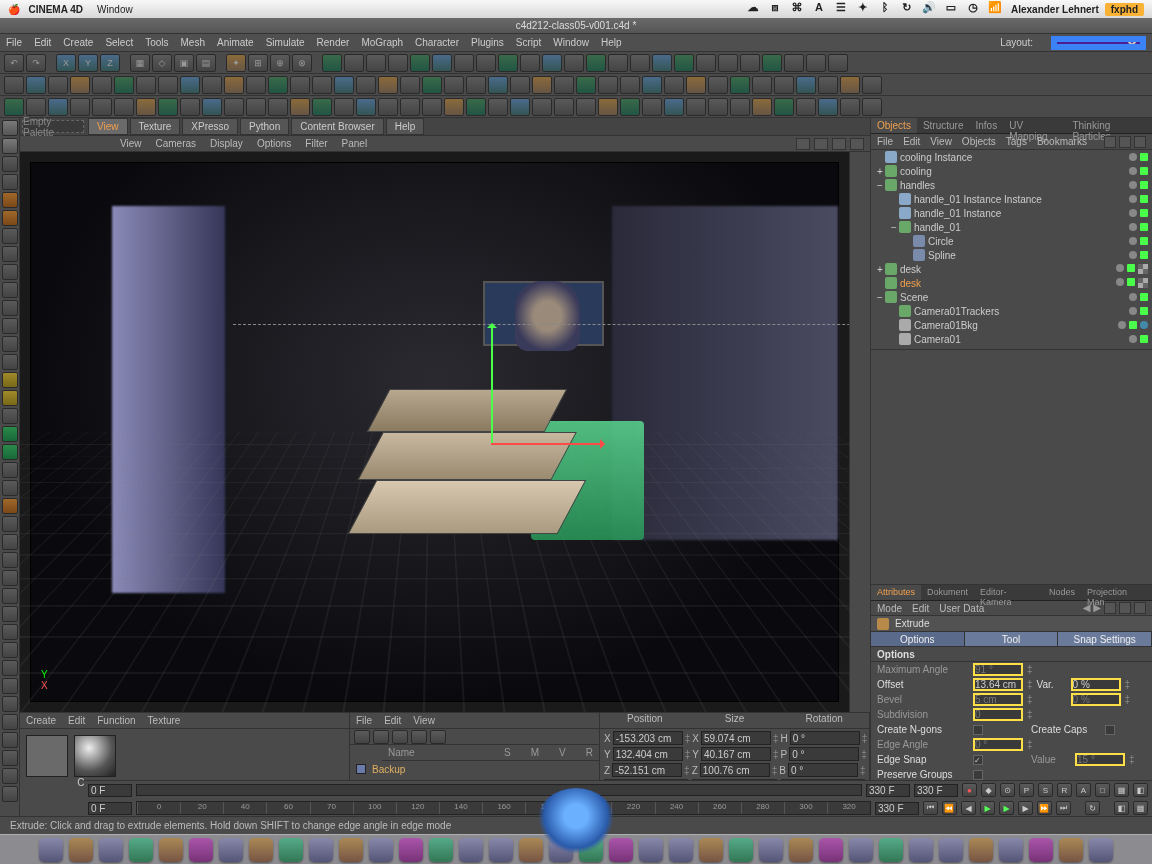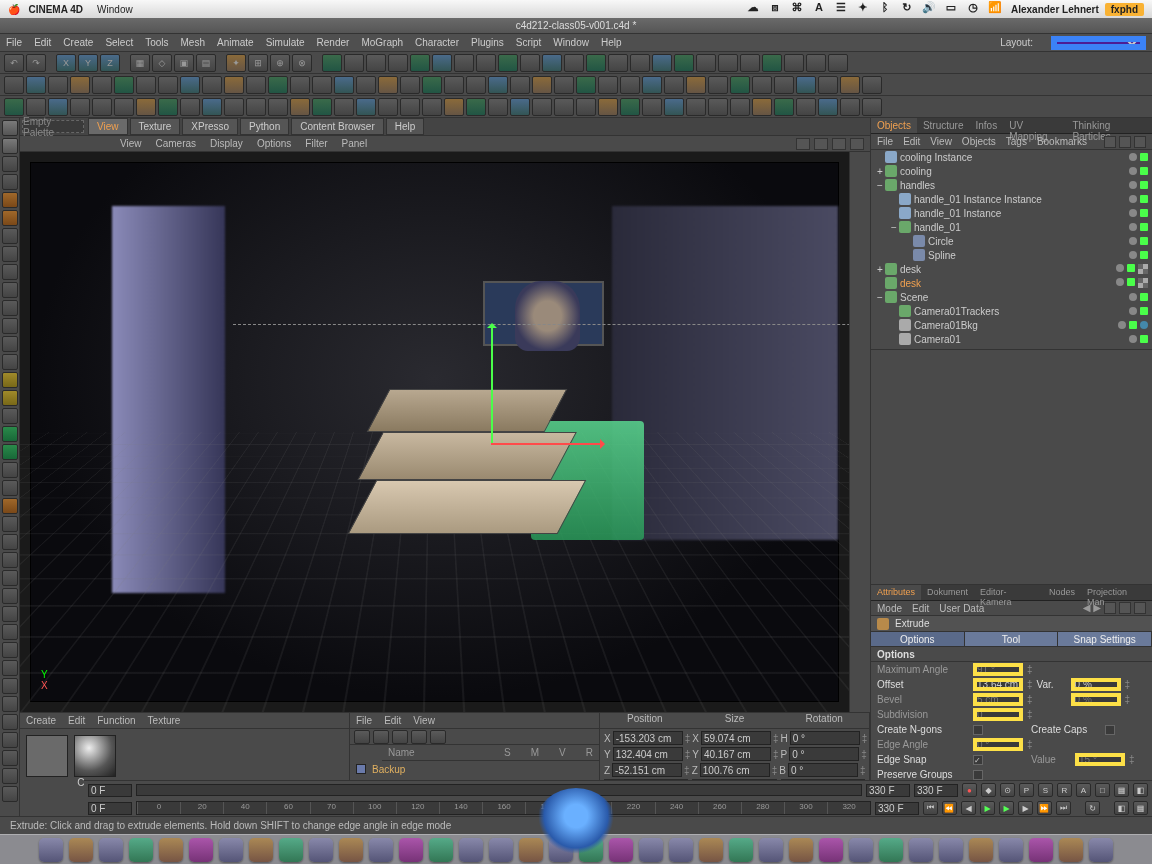--- a/index.html
+++ b/index.html
@@ -135,21 +135,21 @@
 .am-head { height: 16px; display: flex; align-items: center; padding: 0 6px; color: #ddd; background: #525252; border-bottom: 1px solid #333; gap: 6px; }
 .am-head .ico { width: 12px; height: 12px; background: #b88a4a; border-radius: 2px; }
 .am-subtabs { height: 15px; display: flex; border-bottom: 1px solid #333; }
 .am-subtabs .st { flex: 1; background: #6a7a9a; color: #eee; display: flex; align-items: center; justify-content: center; border-right: 1px solid #333; }
 .am-subtabs .st.active { background: #5a6a8a; }
 .am-section { padding: 0; }
 .am-section .sh { height: 15px; background: #4a4a4a; color: #ddd; padding: 0 6px; display: flex; align-items: center; font-weight: bold; border-bottom: 1px solid #333; }
 .am-row { height: 15px; display: flex; align-items: center; padding: 0 6px; gap: 4px; }
 .am-row .lbl { width: 92px; color: #999; }
 .am-row .lbl.on { color: #ddd; }
-.am-row input[type=text] { width: 50px; background: #3a3a3a; color: #ccc; border: 4px solid #fde047; font-size: 10px; height: 13px; }
+.am-row input[type=text] { width: 50px; background: #3a3a3a; color: #ccc; border: 2px solid #fde047; font-size: 10px; height: 13px; }
 .am-row input.dim { color: #777; }
 .am-row .sp { color: #888; }
 .am-row .chk { width: 10px; height: 10px; border: 1px solid #666; background: #3a3a3a; }
 .am-row .chk.on::after { content: "✓"; color: #ccc; font-size: 8px; position: relative; top: -2px; }
 .am-buttons { display: flex; gap: 4px; padding: 3px 6px; }
 .am-buttons button { flex: 1; background: linear-gradient(#6a6a6a,#4a4a4a); color: #ccc; border: 1px solid #2a2a2a; border-radius: 8px; font-size: 9px; height: 14px; }
 .am-buttons button.dim { color: #777; }
 
 
 .timeline { position: absolute; left: 84px; right: 0; bottom: 48px; height: 36px; background: #4a4a4a; border-top: 1px solid #333; }

